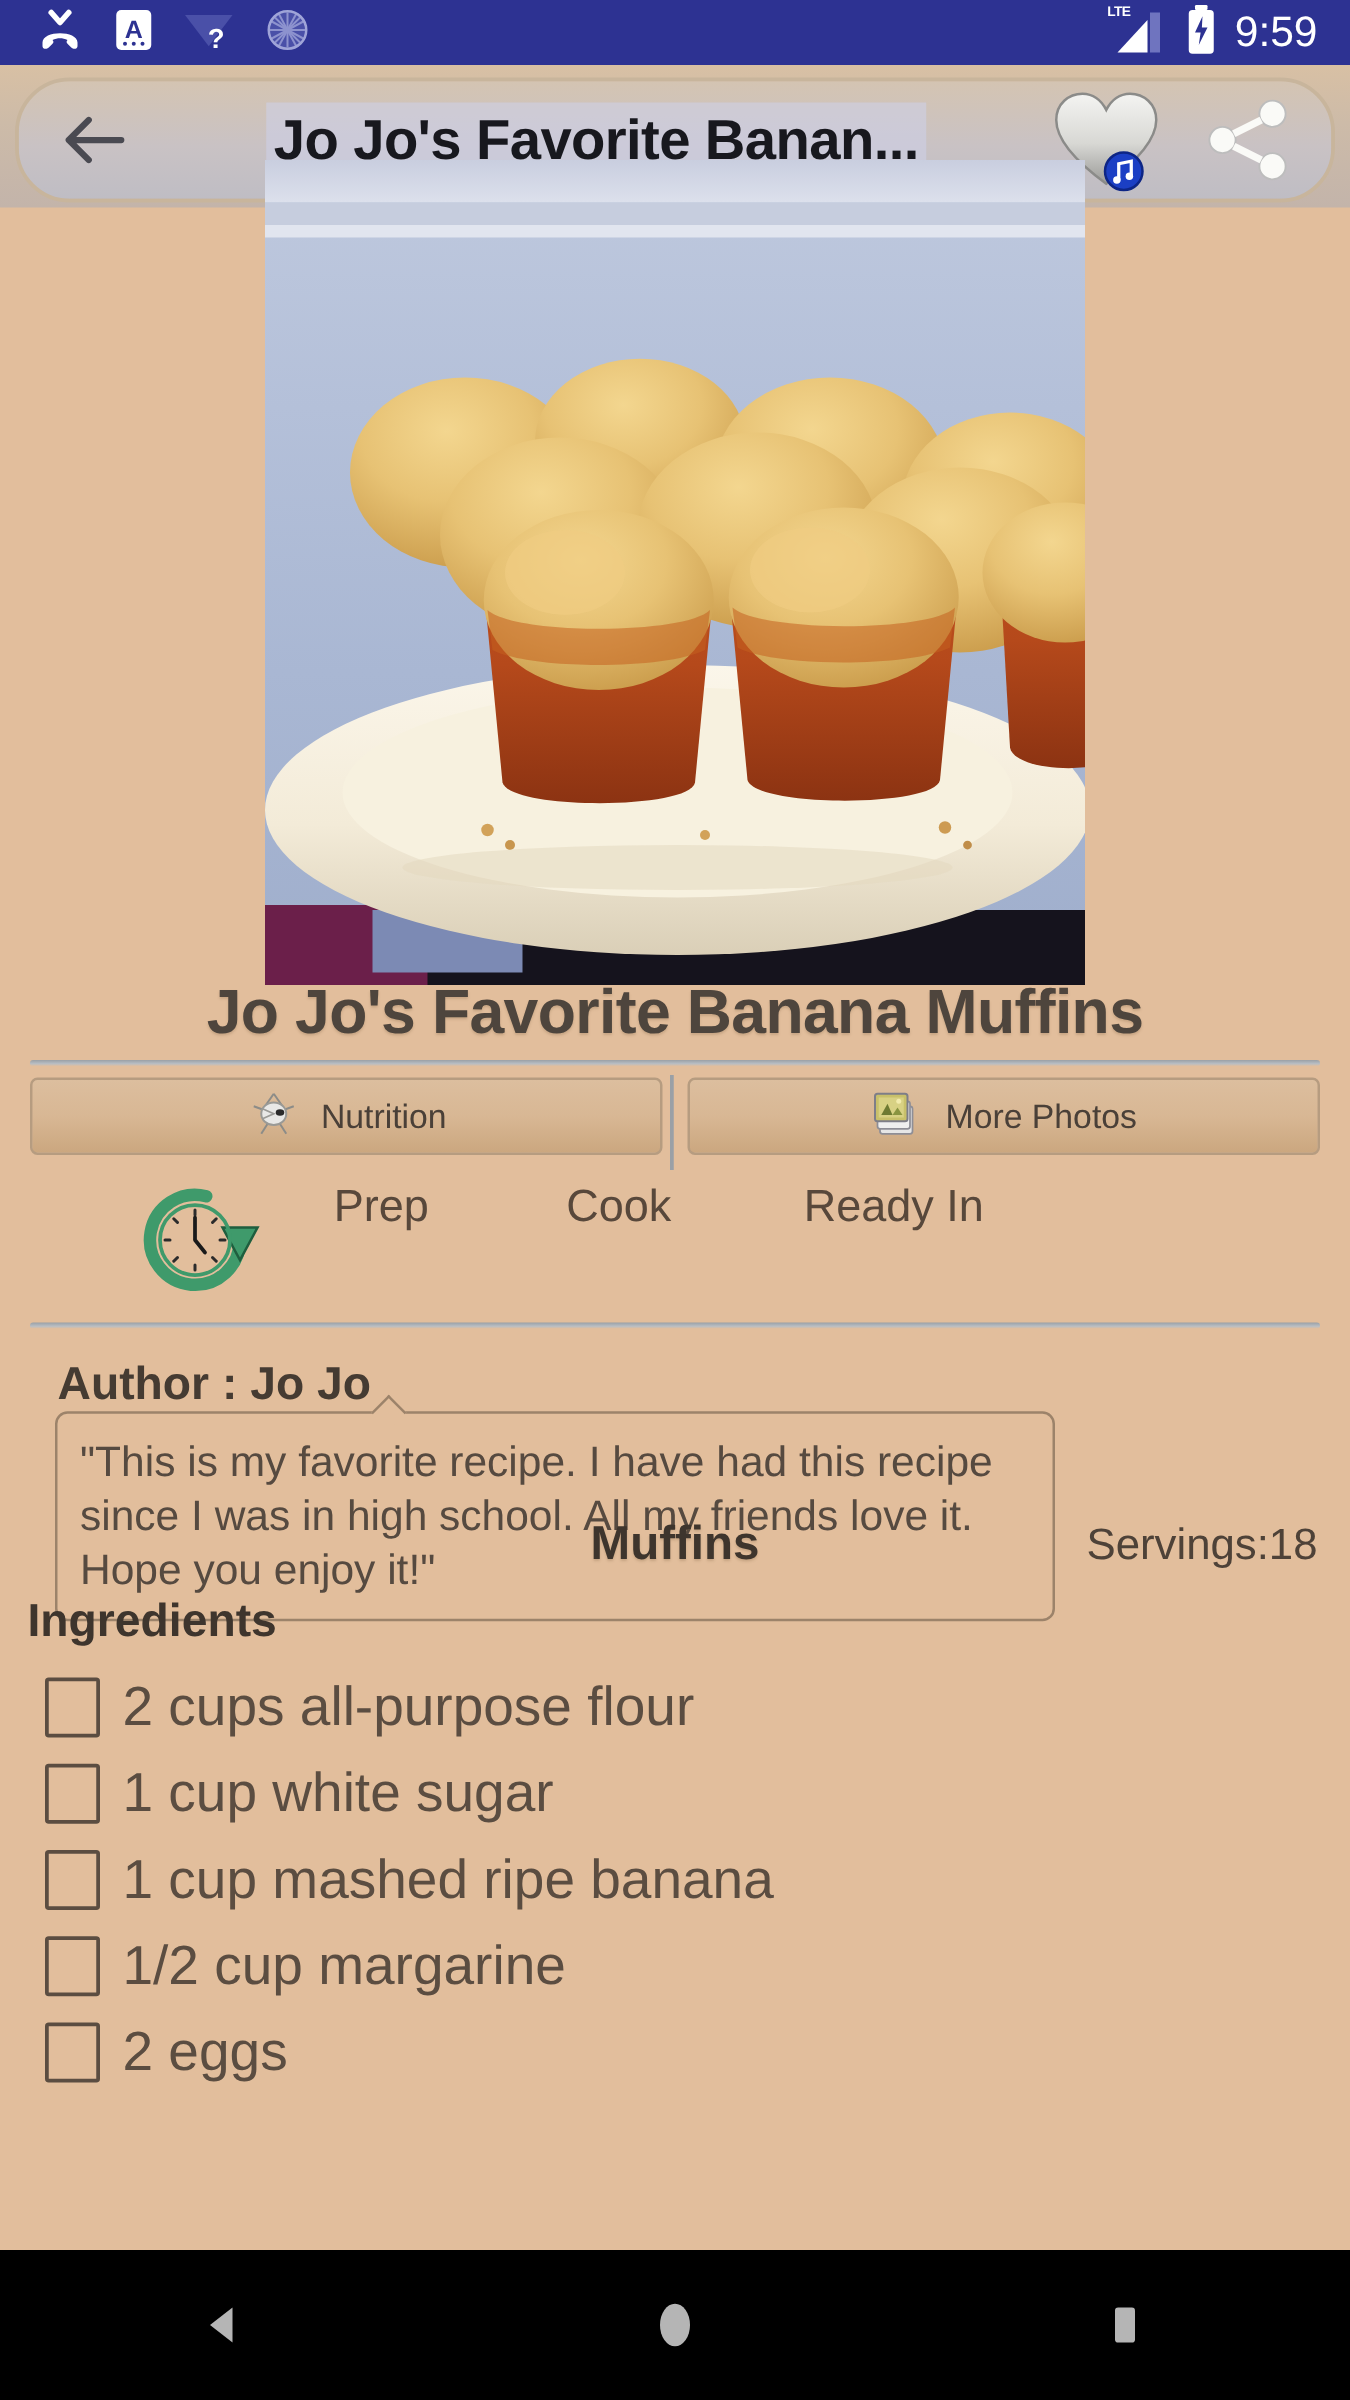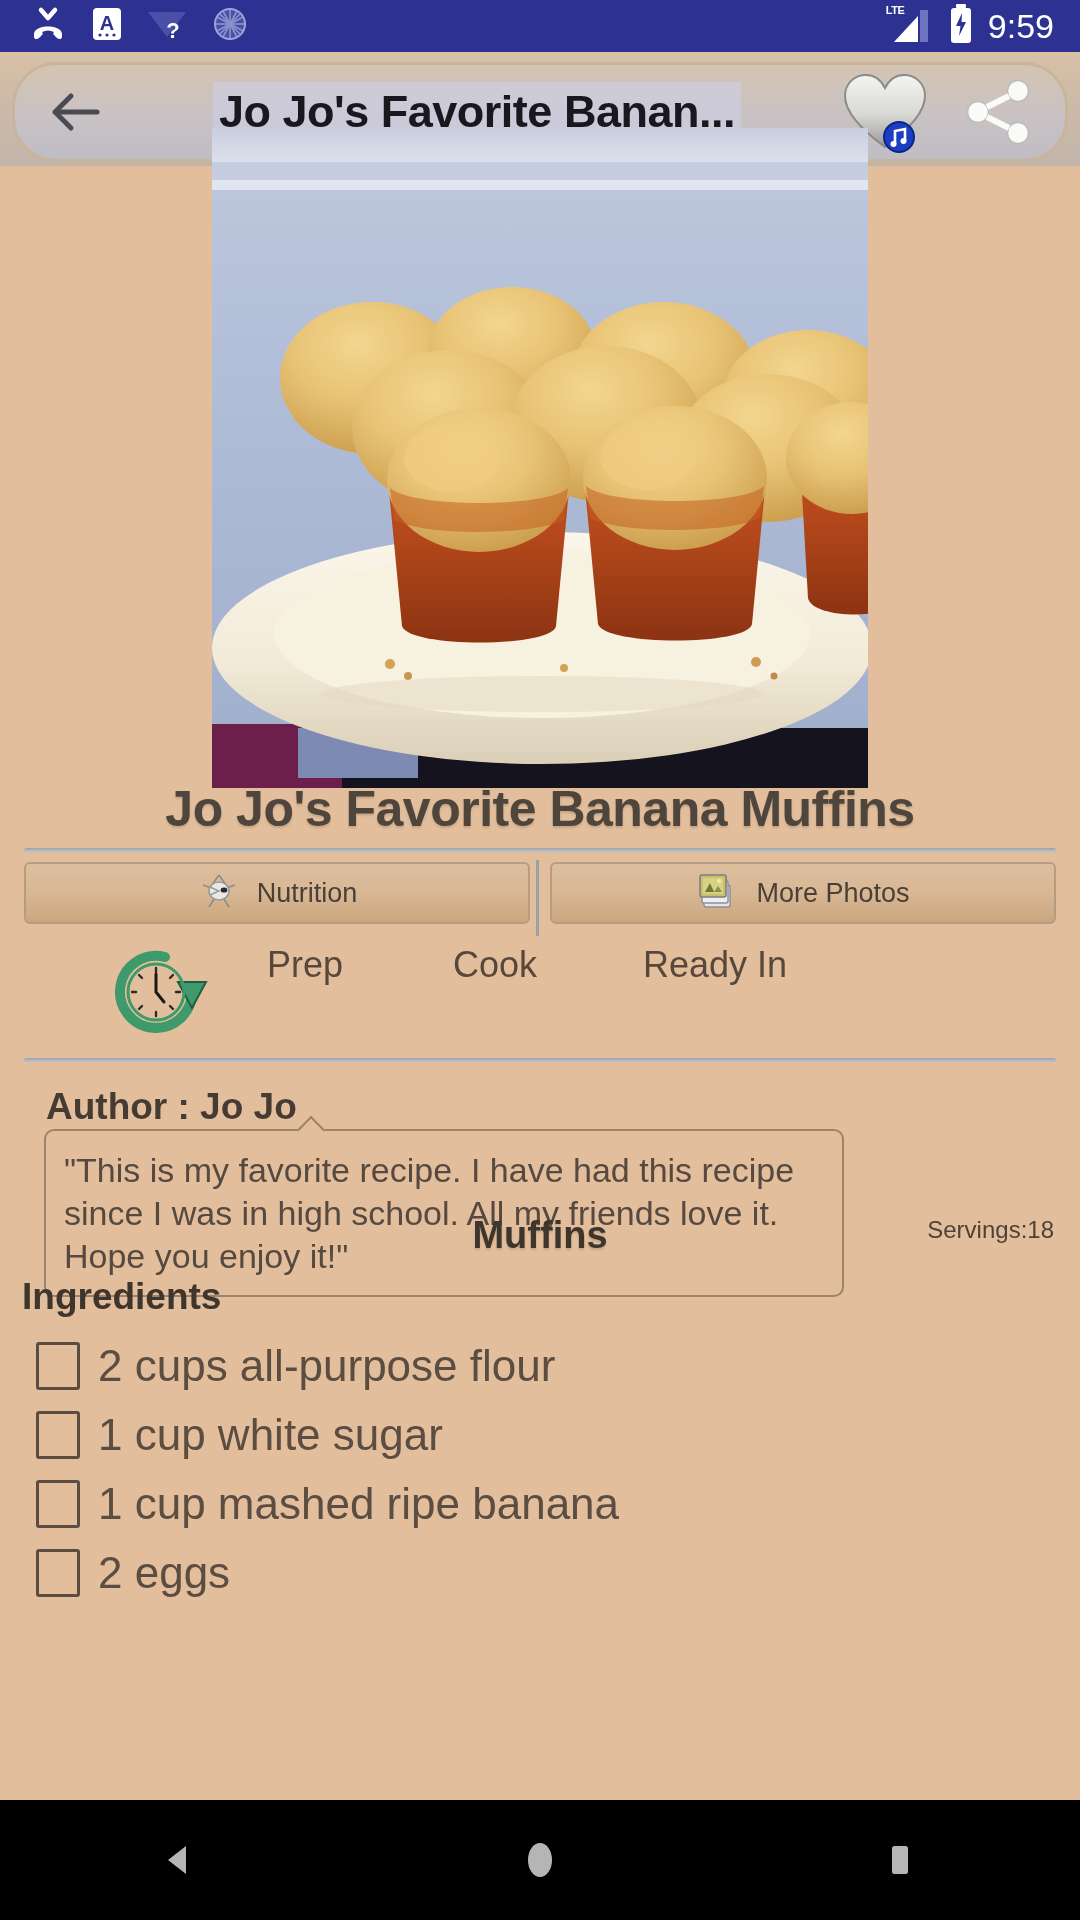--- a/index.html
+++ b/index.html
@@ -171,21 +171,21 @@
   }
 
   #recipe-hdr { position:absolute; top:1048px; left:0; width:1080px; height:60px; }
   #recipe-label {
     position:absolute; left:0; width:1080px; text-align:center;
     font-size:38px; font-weight:700; color:#3E352D;
     text-shadow:0 2px 2px rgba(120,90,60,0.25);
   }
   #servings {
     position:absolute; right:26px; top:2px;
-    font-size:24px; color:#4E4238;
+    font-size:35px; color:#4E4238;
   }
 
   #ingredients-hdr {
     position:absolute; top:1110px; left:22px;
     font-size:37px; font-weight:700; color:#3E352D;
   }
   #ing-list {
     position:absolute; top:1165px; left:22px; width:1030px;
   }
   .ing-row {
@@ -433,20 +433,24 @@
         <span class="ing-cb"></span>
         <span class="ing-txt">2 cups all-purpose flour</span>
       </div>
       <div class="ing-row">
         <span class="ing-cb"></span>
         <span class="ing-txt">1 cup white sugar</span>
       </div>
       <div class="ing-row">
         <span class="ing-cb"></span>
         <span class="ing-txt">1 cup mashed ripe banana</span>
+      </div>
+      <div class="ing-row">
+        <span class="ing-cb"></span>
+        <span class="ing-txt">1/2 cup margarine</span>
       </div>
       <div class="ing-row">
         <span class="ing-cb"></span>
         <span class="ing-txt">2 eggs</span>
       </div>
     </div>
 
   </div>
 
   <div id="hero">

